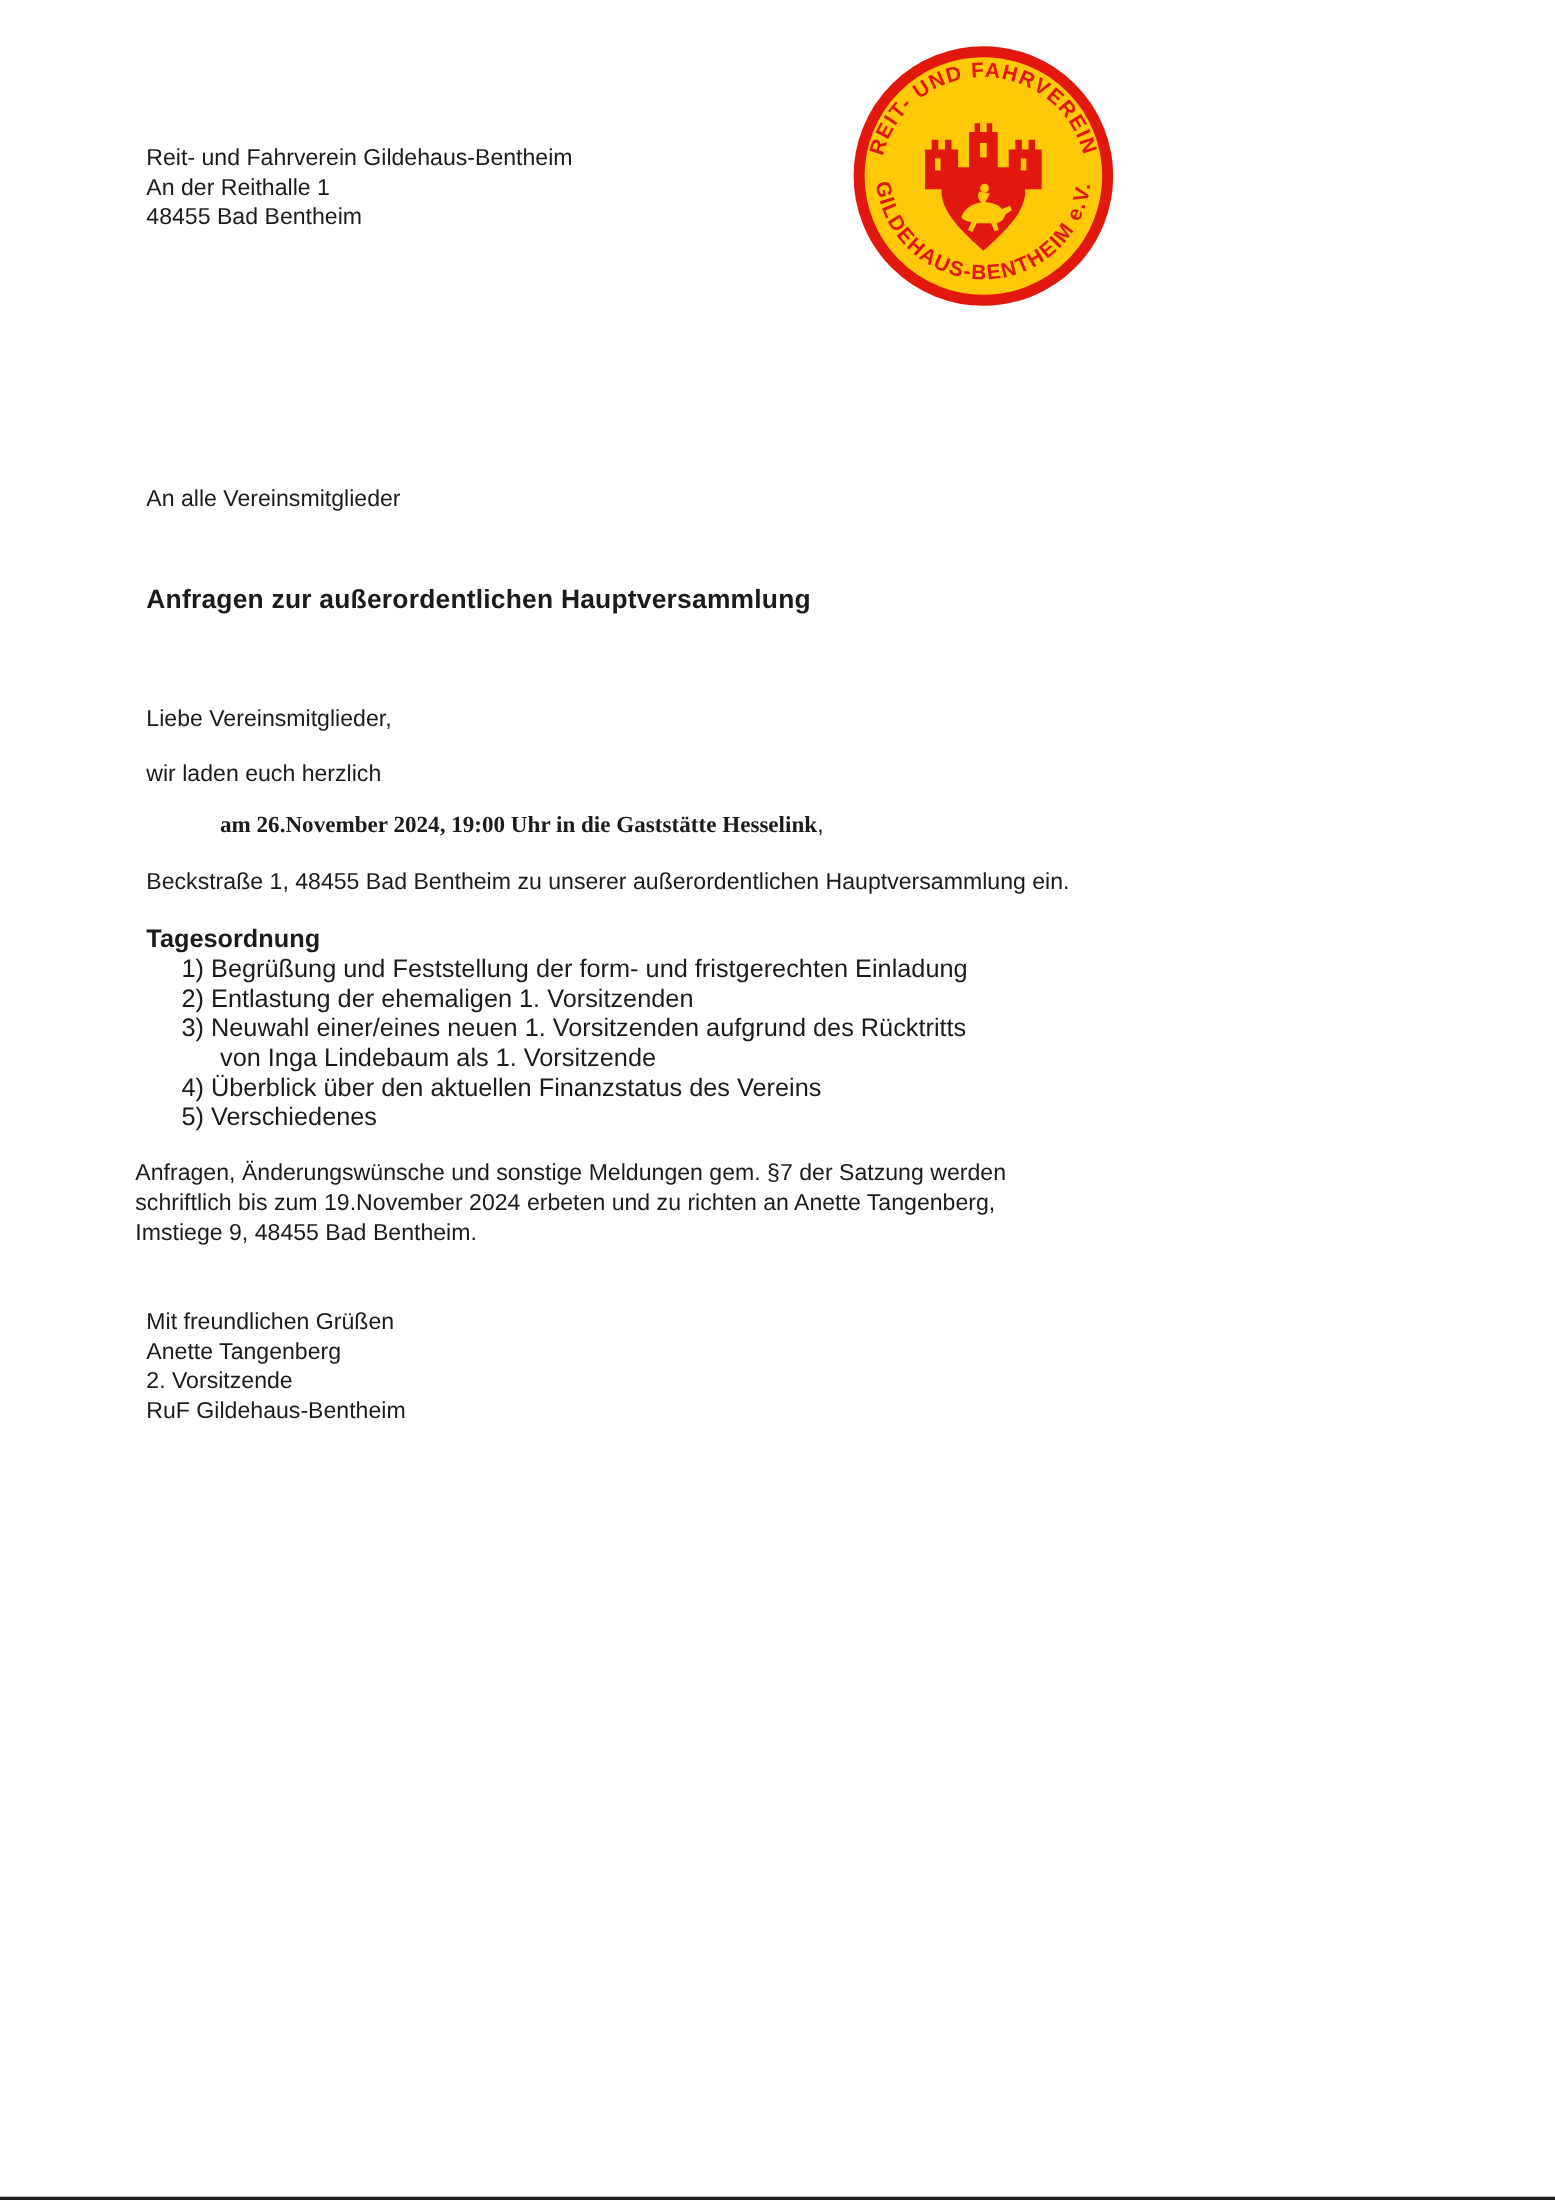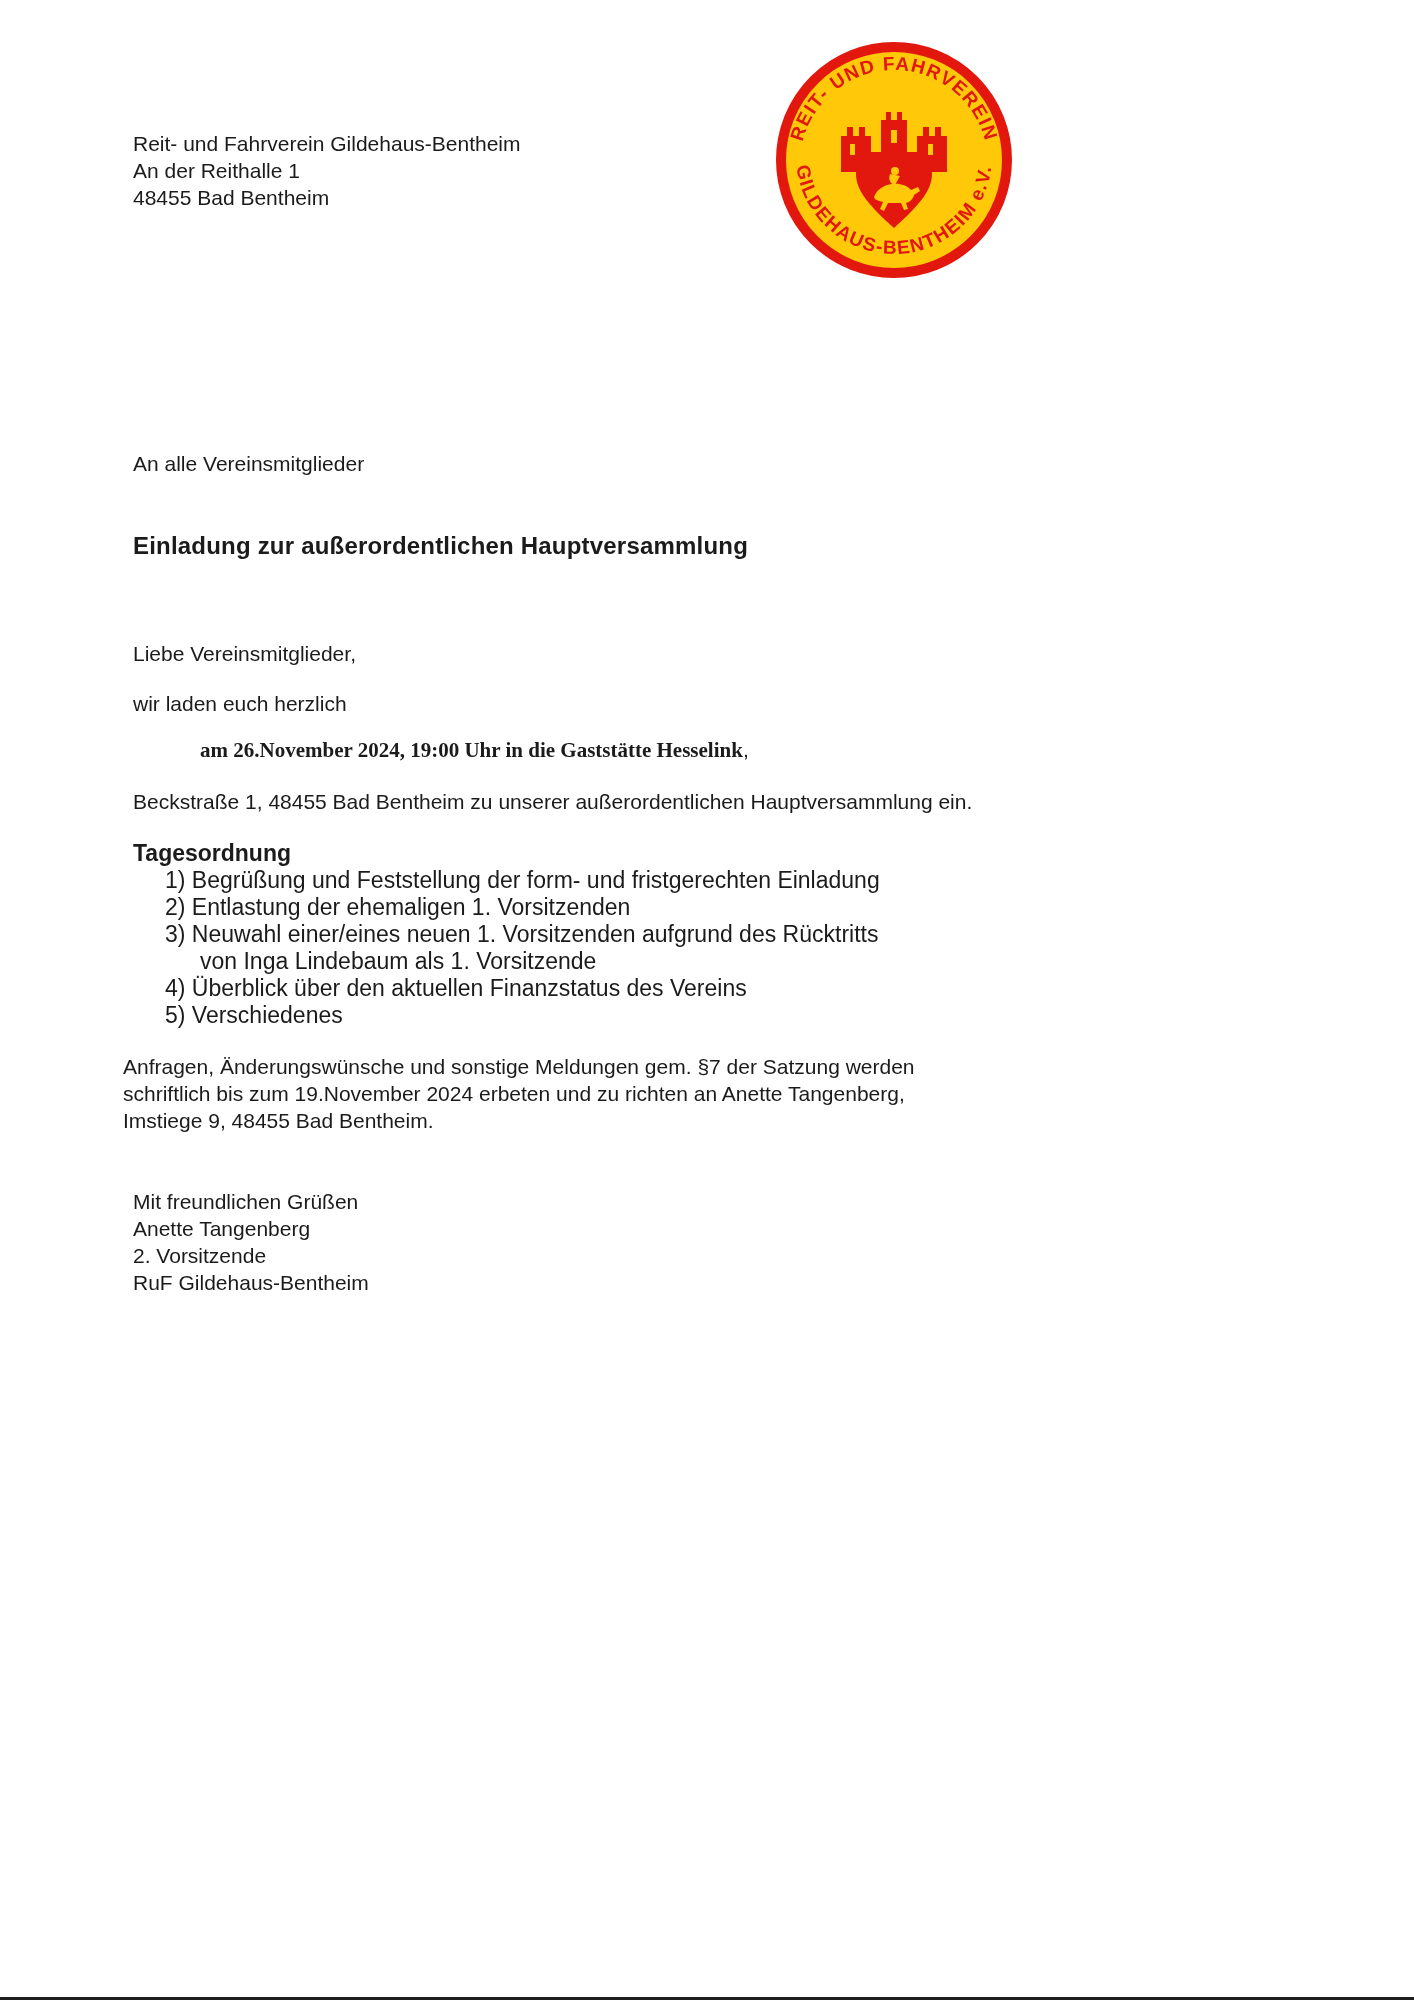--- a/index.html
+++ b/index.html
@@ -12,21 +12,21 @@
     overflow: hidden;
   }
   .abs { position: absolute; }
   .body-text { font-size: 21px; line-height: 27px; }
 
   .sender   { top: 130px; left: 133px; }
   .logo-box { top: 40px; left: 774px; width: 240px; height: 250px; }
   .logo-box svg { width: 240px; height: 240px; display: block; }
   .logo-arc-text { font-family: "Liberation Sans", sans-serif; font-weight: bold; font-size: 19px; letter-spacing: 1.4px; }
 
-  .recipient { top: 450px; left: 133px; }
+  .recipient { top: 440px; left: 133px; }
 
   .title {
     top: 531px; left: 133px;
     font-size: 24px; font-weight: bold; line-height: 30px;
     letter-spacing: 0.2px;
   }
 
   .salutation { top: 640px; left: 133px; }
   .intro      { top: 690px; left: 133px; }
 
@@ -85,21 +85,21 @@
     <g>
       <path d="M 100,157 C 103,149 110,145 118,144 C 125,143 133,145 137,150 L 144,147 L 146,151 L 140,155 C 139,159 136,162 132,163 L 134,169 L 130,170 L 127,163 L 114,163 L 110,171 L 106,169 L 109,162 C 104,161 100,159 100,157 Z" fill="#ffc90a"></path>
       <circle cx="121" cy="131" r="4" fill="#ffc90a"></circle>
       <path d="M 116,134 C 114,139 116,144 121,145 L 126,136 Z" fill="#ffc90a"></path>
     </g>
   </svg>
 </div>
 
 <div class="abs recipient body-text">An alle Vereinsmitglieder</div>
 
-<h1 class="abs title">Einladung zur außerordentlichen Hauptversammlung</h1>
+<h1 class="abs title">Anfragen zur außerordentlichen Hauptversammlung</h1>
 
 <div class="abs salutation body-text">Liebe Vereinsmitglieder,</div>
 <div class="abs intro body-text">wir laden euch herzlich</div>
 
 <div class="abs event-line body-text"><span class="bold">am 26.November 2024, 19:00 Uhr in die Gaststätte Hesselink</span><span>,</span></div>
 
 <div class="abs location body-text">Beckstraße 1, 48455 Bad Bentheim zu unserer außerordentlichen Hauptversammlung ein.</div>
 
 <div class="abs agenda">
   <div class="agenda-heading">Tagesordnung</div>

